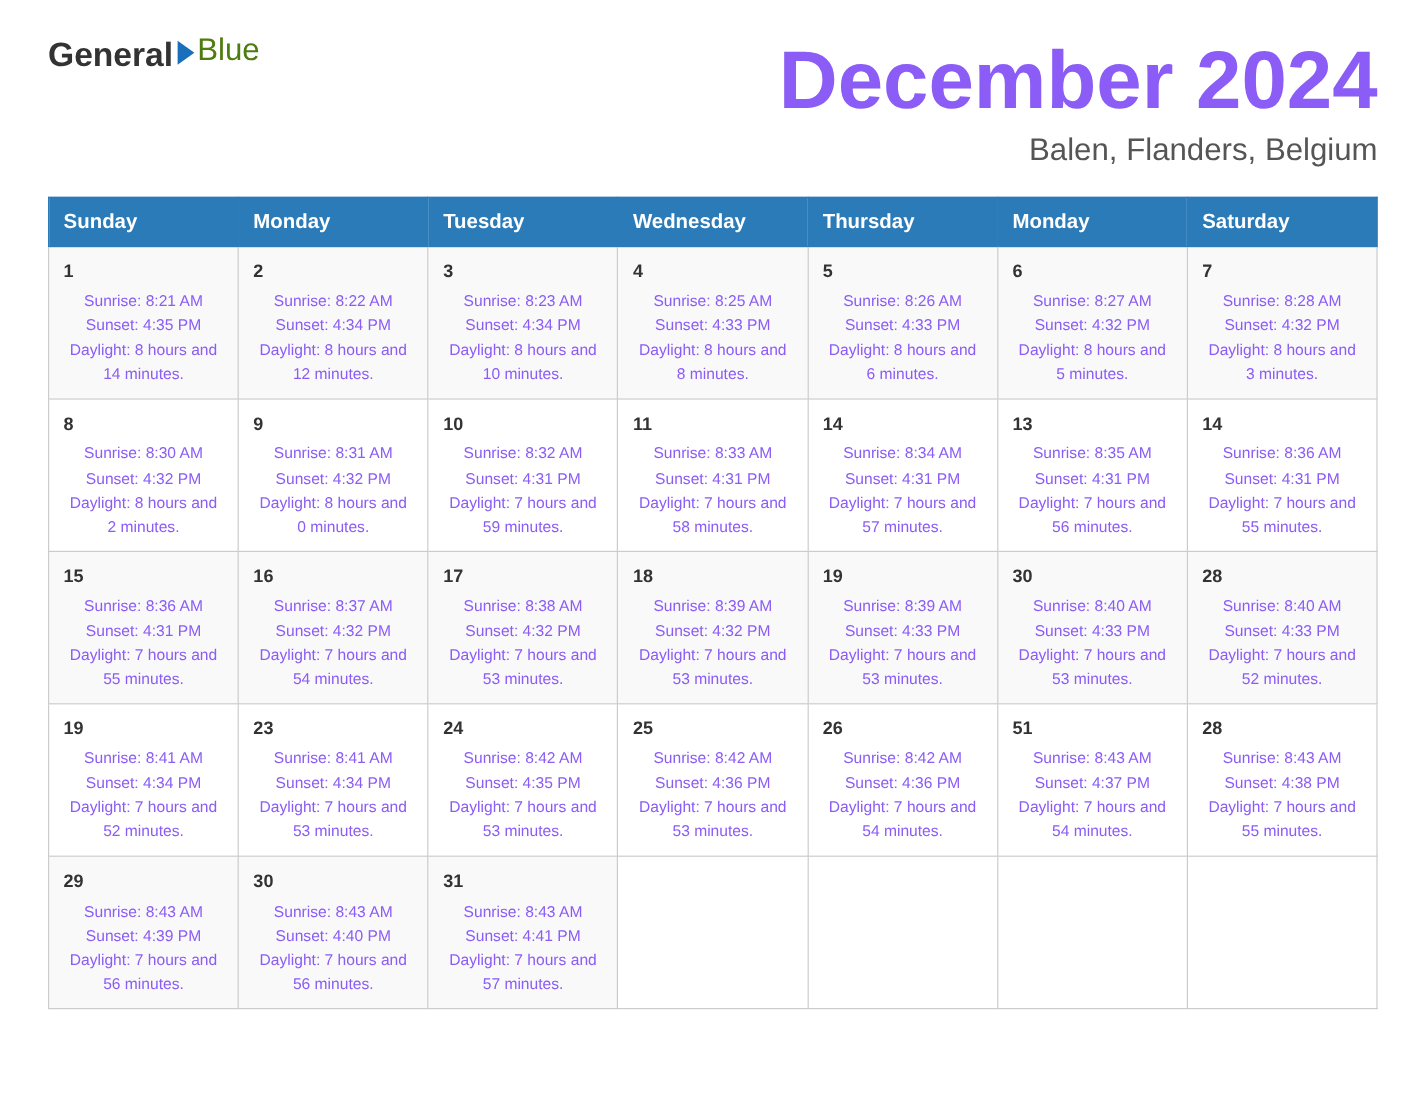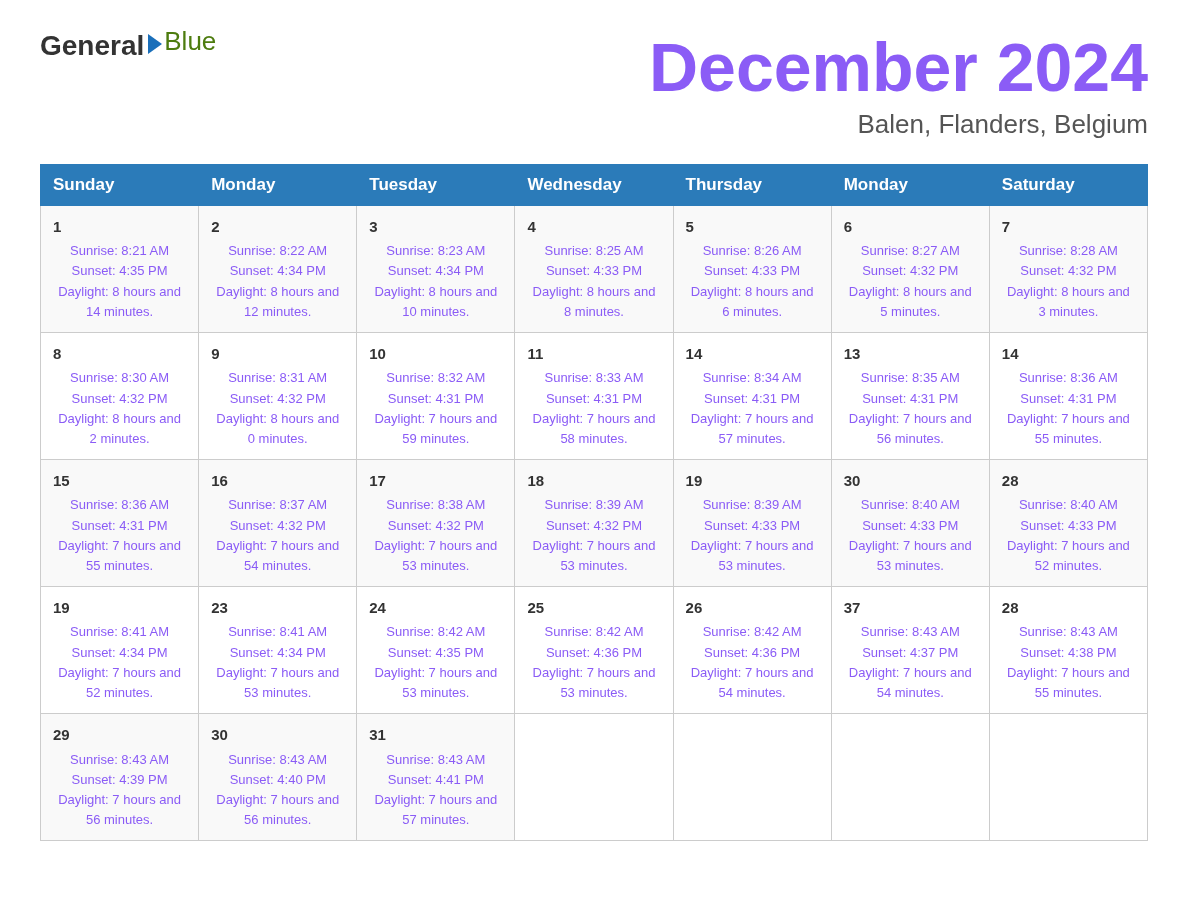--- a/index.html
+++ b/index.html
@@ -239,21 +239,21 @@
         </td>
         <td>
           <span class="day-num">25</span>
         <div class="day-info">Sunrise: 8:42 AM<br>Sunset: 4:36 PM<br>Daylight: 7 hours and 53 minutes.</div>
         </td>
         <td>
           <span class="day-num">26</span>
         <div class="day-info">Sunrise: 8:42 AM<br>Sunset: 4:36 PM<br>Daylight: 7 hours and 54 minutes.</div>
         </td>
         <td>
-          <span class="day-num">37</span>
+          <span class="day-num">51</span>
         <div class="day-info">Sunrise: 8:43 AM<br>Sunset: 4:37 PM<br>Daylight: 7 hours and 54 minutes.</div>
         </td>
         <td>
           <span class="day-num">28</span>
         <div class="day-info">Sunrise: 8:43 AM<br>Sunset: 4:38 PM<br>Daylight: 7 hours and 55 minutes.</div>
         </td>
       </tr>
       <tr>
         <td>
           <span class="day-num">29</span>

